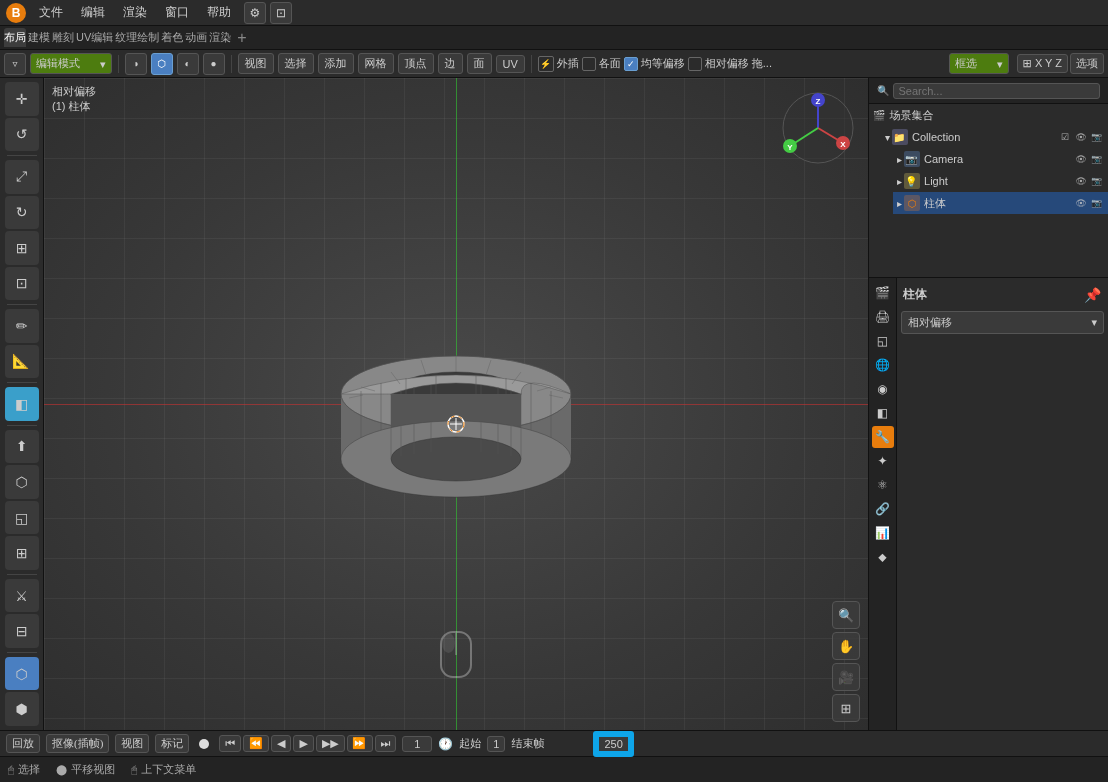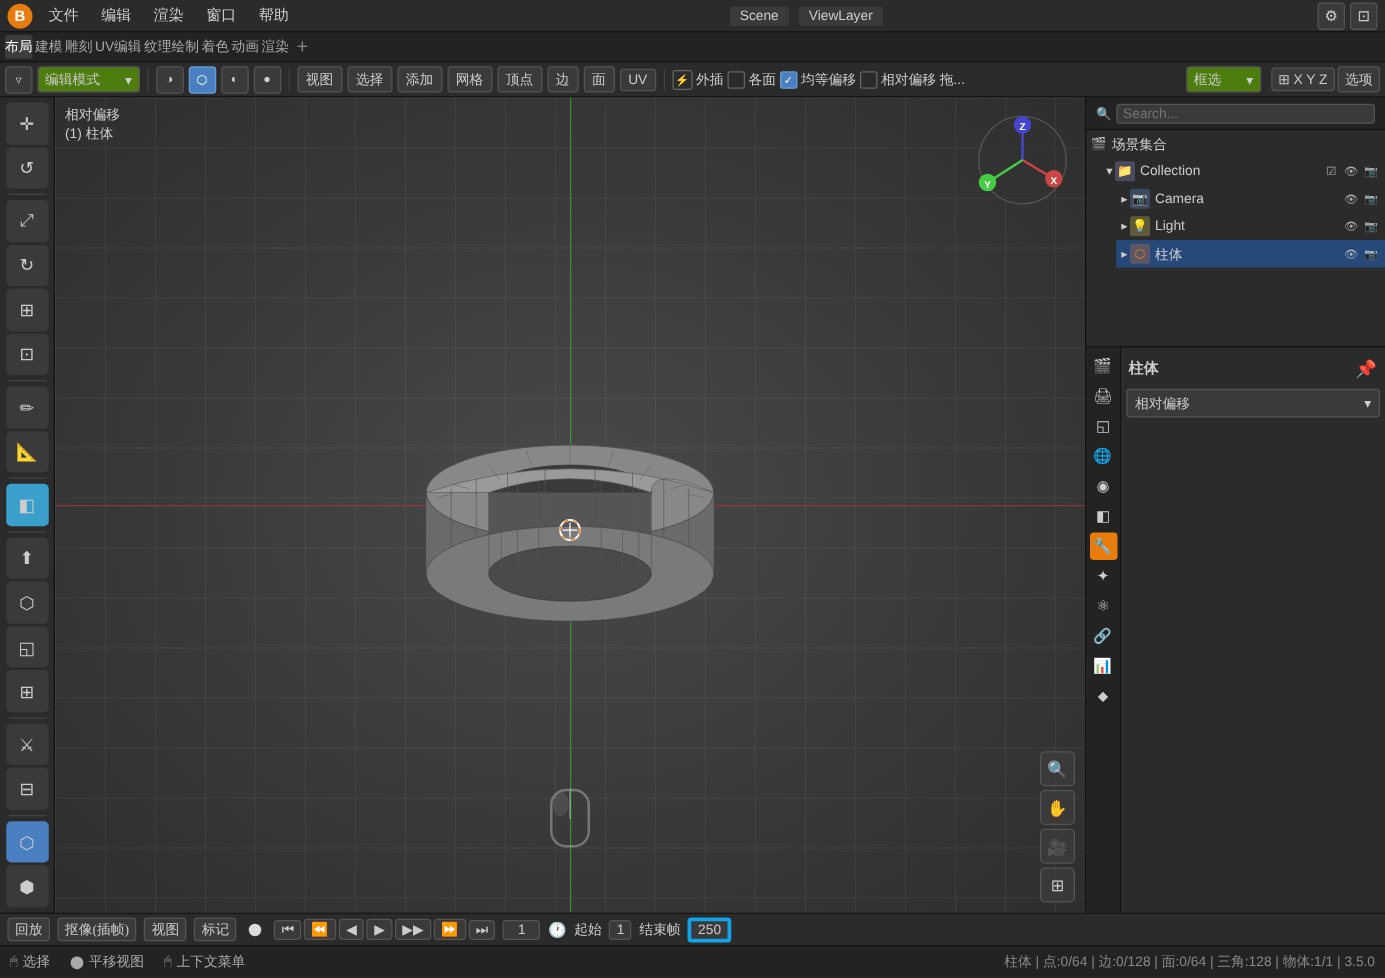--- a/index.html
+++ b/index.html
@@ -170,24 +170,20 @@
 
 <div id="top-menu">
   <div class="blender-logo">
     <span>B</span>
   </div>
   <span>文件</span>
   <span>编辑</span>
   <span>渲染</span>
   <span>窗口</span>
   <span>帮助</span>
-  <div style="flex:1;display:flex;justify-content:center;gap:8px;">
-    <span style="background:#3a3a3a;padding:2px 8px;border-radius:3px;font-size:11px;">Scene</span>
-    <span style="background:#3a3a3a;padding:2px 8px;border-radius:3px;font-size:11px;">ViewLayer</span>
-  </div>
   <div style="display:flex;gap:4px;align-items:center;">
     <div style="width:22px;height:22px;background:#3a3a3a;border:1px solid #555;border-radius:3px;display:flex;align-items:center;justify-content:center;cursor:pointer;">⚙</div>
     <div style="width:22px;height:22px;background:#3a3a3a;border:1px solid #555;border-radius:3px;display:flex;align-items:center;justify-content:center;cursor:pointer;">⊡</div>
   </div>
 </div>
 
 <div id="workspace-tabs">
   <div class="workspace-tab active">布局</div>
   <div class="workspace-tab">建模</div>
   <div class="workspace-tab">雕刻</div>
@@ -485,30 +481,29 @@
   </div>
 
   <div style="background:#3a3a3a;border:1px solid #555;border-radius:3px;padding:1px 6px;font-size:11px;cursor:pointer;min-width:30px;text-align:center;">1</div>
 
   <span style="font-size:12px;">🕐</span>
 
   <span>起始</span>
   <div style="background:#3a3a3a;border:1px solid #555;border-radius:3px;padding:1px 5px;font-size:11px;cursor:pointer;">1</div>
 
   <span>结束帧</span>
-  <div style="background:#3a3a3a;border:3px solid #0ea5e9;border-radius:3px;padding:1px 5px;font-size:11px;cursor:pointer;">250</div>
+  <div style="background:#3a3a3a;border:6px solid #0ea5e9;border-radius:3px;padding:1px 5px;font-size:11px;cursor:pointer;margin-left:43px;">250</div>
 </div>
 
 <div id="status-bar">
   <div style="display:flex;align-items:center;gap:4px;">
     <span style="font-size:10px;">🖱</span>
     <span>选择</span>
   </div>
   <div style="display:flex;align-items:center;gap:4px;">
     <span style="font-size:10px;">⬤</span>
     <span>平移视图</span>
   </div>
   <div style="display:flex;align-items:center;gap:4px;">
     <span style="font-size:10px;">🖱</span>
     <span>上下文菜单</span>
   </div>
-  <div style="flex:1;text-align:right;font-size:11px;color:#888;">柱体 | 点:0/64 | 边:0/128 | 面:0/64 | 三角:128 | 物体:1/1 | 3.5.0</div>
 </div>
 
 </body></html>

